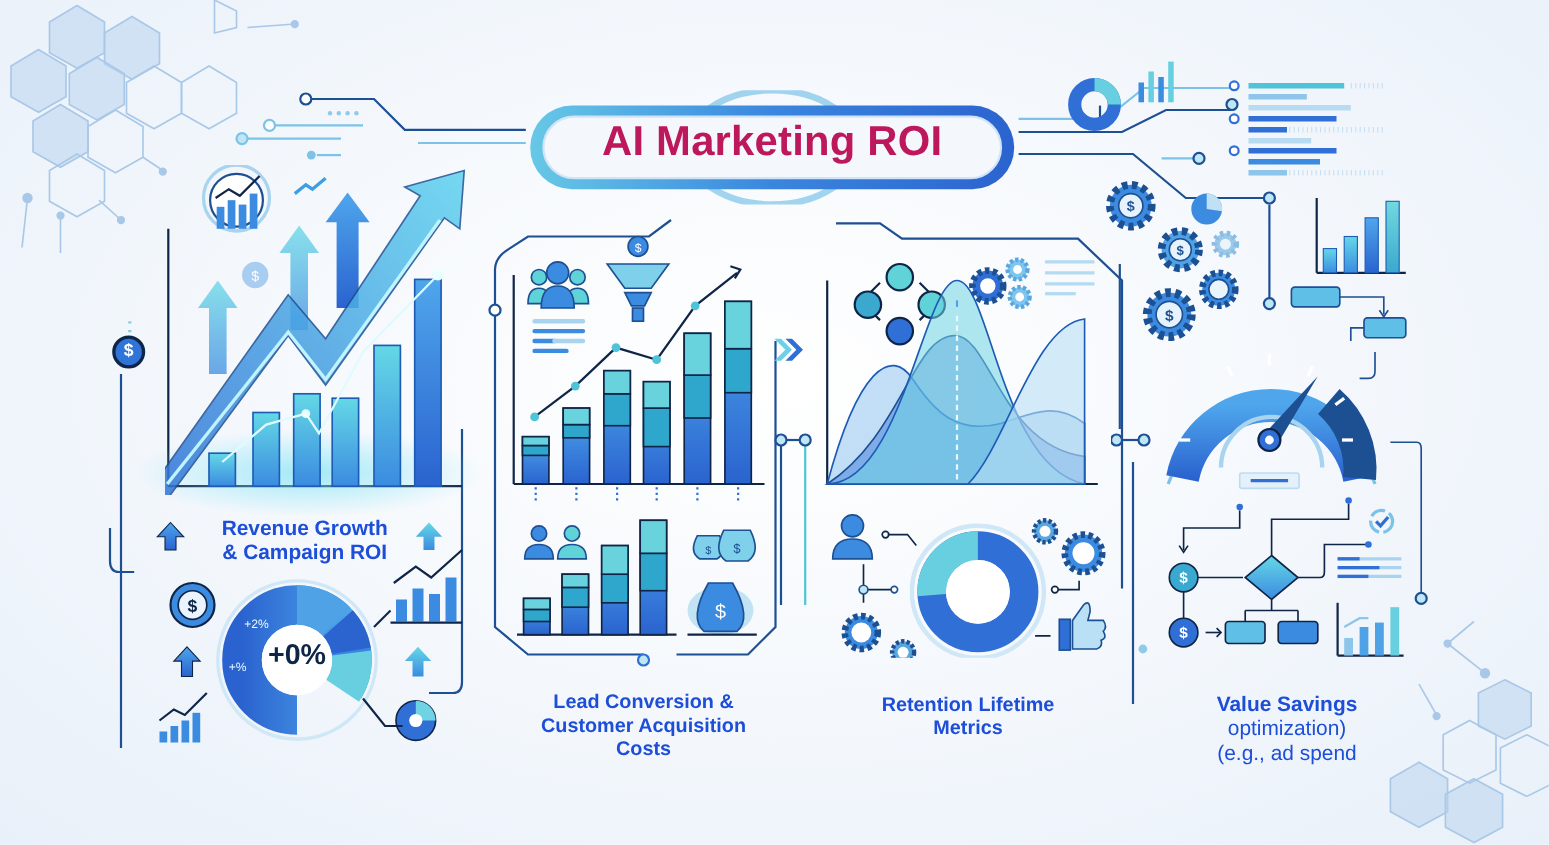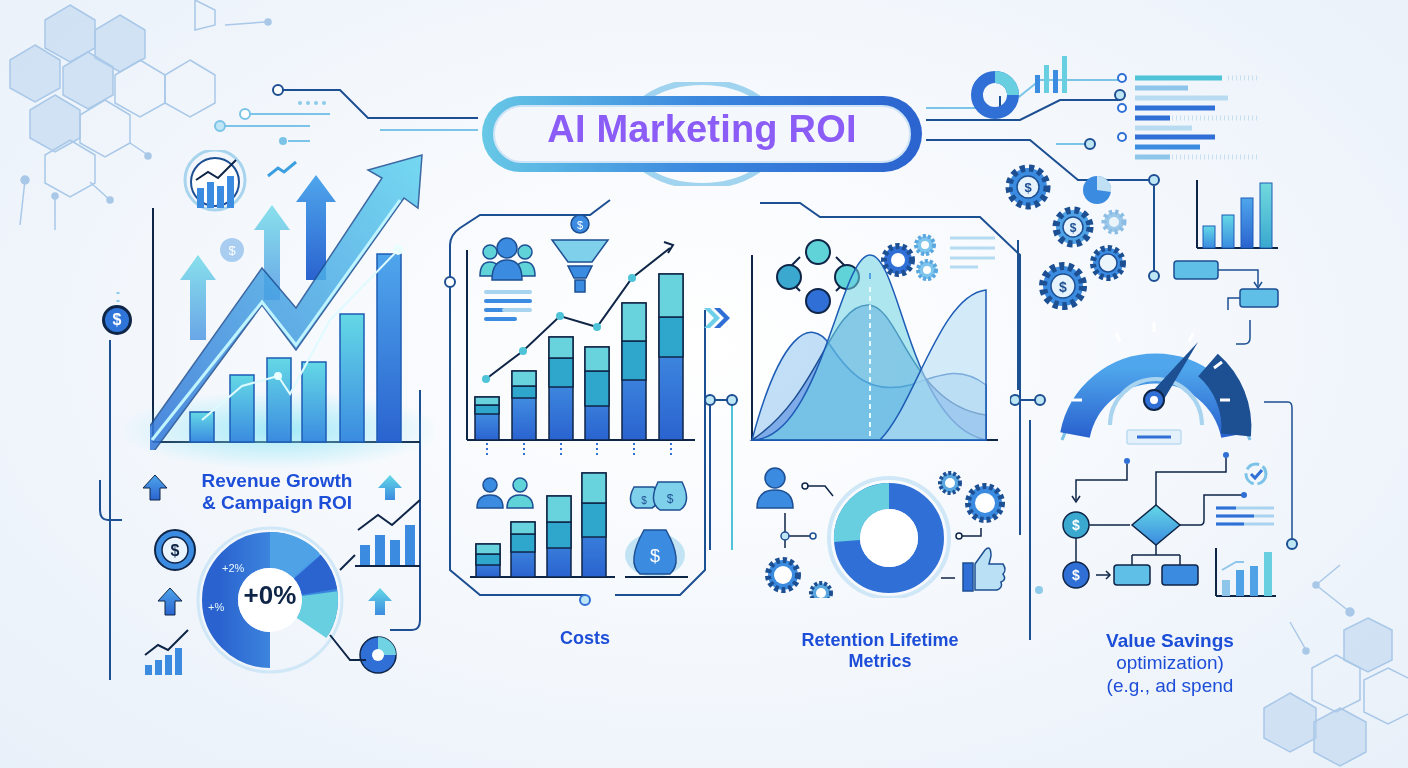--- a/index.html
+++ b/index.html
@@ -5,21 +5,21 @@
   html,body{margin:0;padding:0;}
   body{width:1408px;height:768px;overflow:hidden;position:relative;
     background:radial-gradient(ellipse at 50% 45%, #ffffff 0%, #f3f7fc 55%, #e8f0f9 100%);
     font-family:"Liberation Sans", sans-serif;color:#0f2547;}
   .abs{position:absolute;}
   svg{display:block;}
   .caption{position:absolute;text-align:center;font-weight:bold;color:#1d4ed8;line-height:1.18;}
   .caption .sub{font-weight:normal;}
   #title-pill{position:absolute;left:478px;top:82px;width:448px;height:104px;}
   #title-text{position:absolute;left:478px;top:108px;width:448px;text-align:center;
-    font-weight:bold;font-size:38px;color:#8b5cf6;letter-spacing:0.2px;}
+    font-weight:bold;font-size:38px;color:#be185d;letter-spacing:0.2px;}
 </style>
 </head>
 <body>
 
 <svg class="abs" style="left:0;top:0" width="1408" height="768">
   <defs>
     <linearGradient id="gBlue" x1="0" y1="1" x2="0" y2="0">
       <stop offset="0" stop-color="#2a63cf"></stop>
         <stop offset="1" stop-color="#4fa6ec"></stop>
     </linearGradient>
@@ -361,20 +361,22 @@
     <text x="230" y="313" text-anchor="middle" font-size="12" fill="#1d4f93" font-family="Liberation Sans, sans-serif">$</text>
     <ellipse cx="215" cy="365" rx="30" ry="22" fill="#c2e3f4"></ellipse>
     <path d="M204,340 Q186,372 200,384 L230,384 Q244,372 226,340 Z" fill="#3b8be0" stroke="#1d4f93" stroke-width="1.5"></path>
     <text x="215" y="372" text-anchor="middle" font-size="18" fill="#fff" font-family="Liberation Sans, sans-serif">$</text>
   </g>
   <line x1="185" y1="387" x2="248" y2="387" stroke="#0f2547" stroke-width="2"></line>
   <circle cx="145" cy="410" r="5" fill="#bfe6f5" stroke="#2f6fd6" stroke-width="2"></circle>
 </svg>
 
 <div class="caption" style="left:460px;top:628px;width:250px;font-size:18px;">
+  <div>Lead Conversion &amp;</div>
+  <div>Customer Acquisition</div>
   <div>Costs</div>
 </div>
 
 <svg class="abs" style="left:700px;top:306px" width="36" height="24">
   <path d="M4,2 L14,12 L4,22 L10,22 L20,12 L10,2 Z" fill="#6fcfe8"></path>
   <path d="M14,2 L24,12 L14,22 L20,22 L30,12 L20,2 Z" fill="#2f6fd6"></path>
 </svg>
 <svg class="abs" style="left:700px;top:390px" width="40" height="160">
   <line x1="10" y1="10" x2="10" y2="160" stroke="#1d4f93" stroke-width="2"></line>
   <line x1="32" y1="10" x2="32" y2="160" stroke="#4fc3d8" stroke-width="2"></line>

